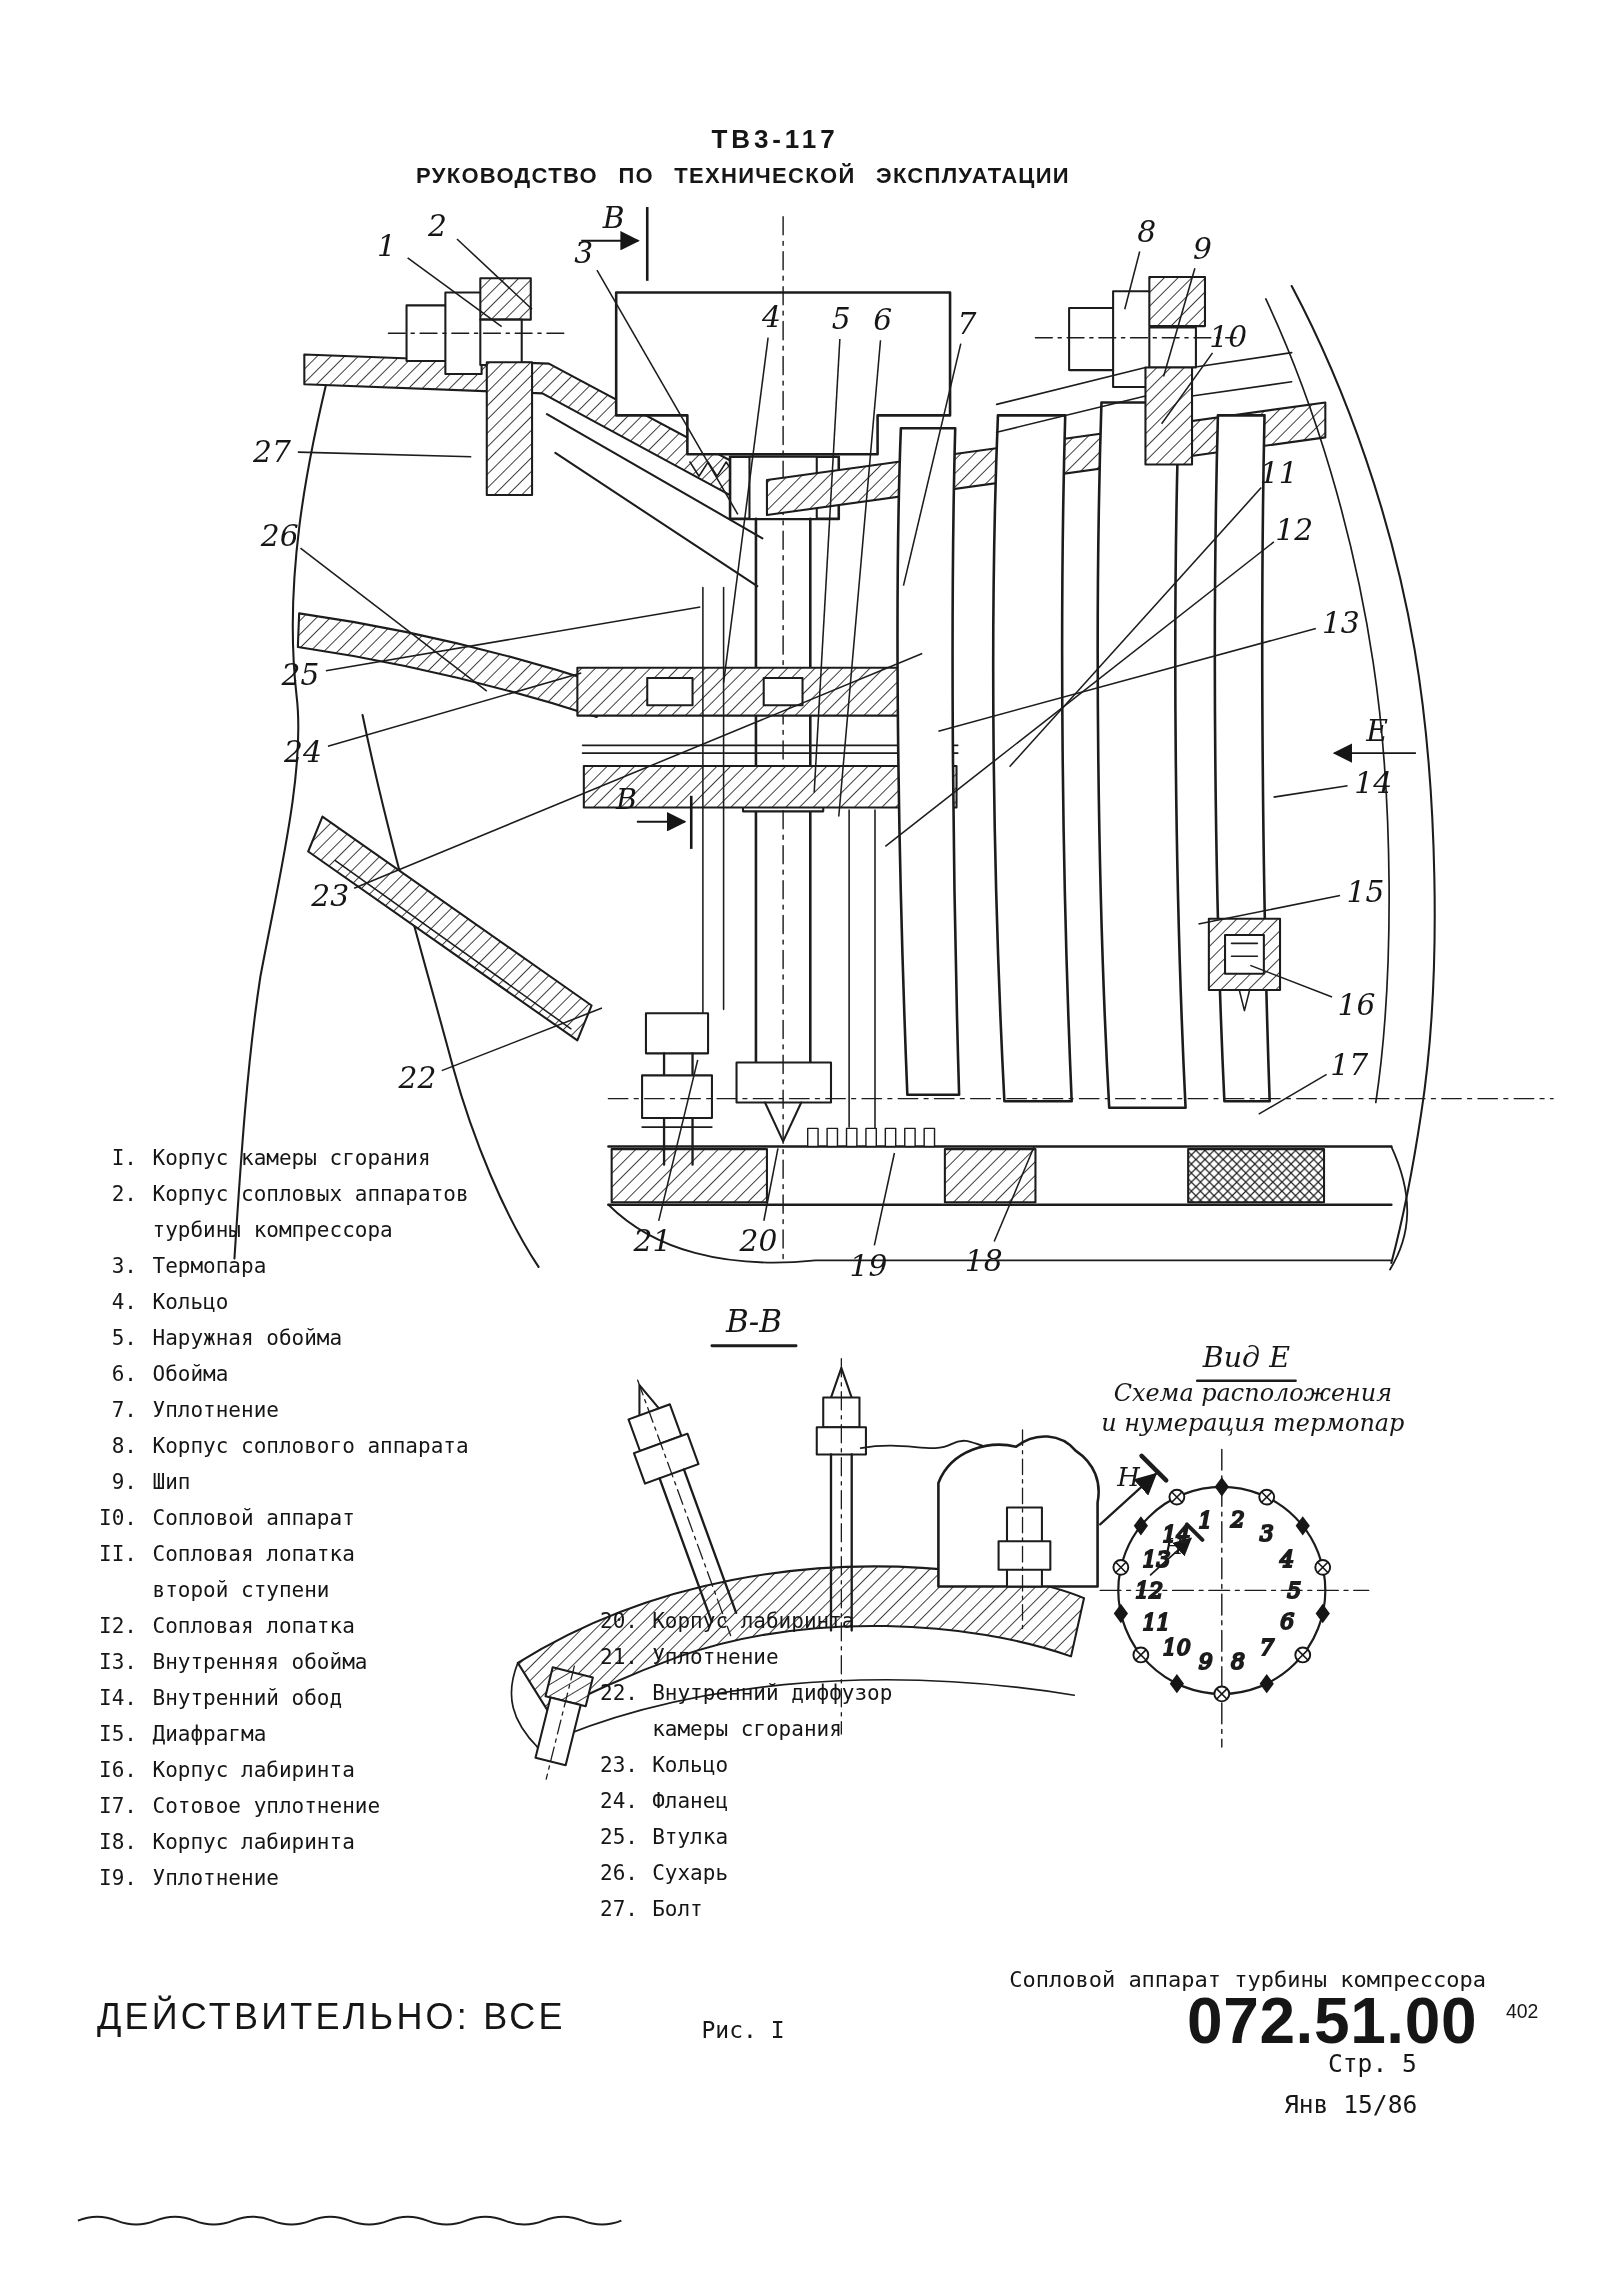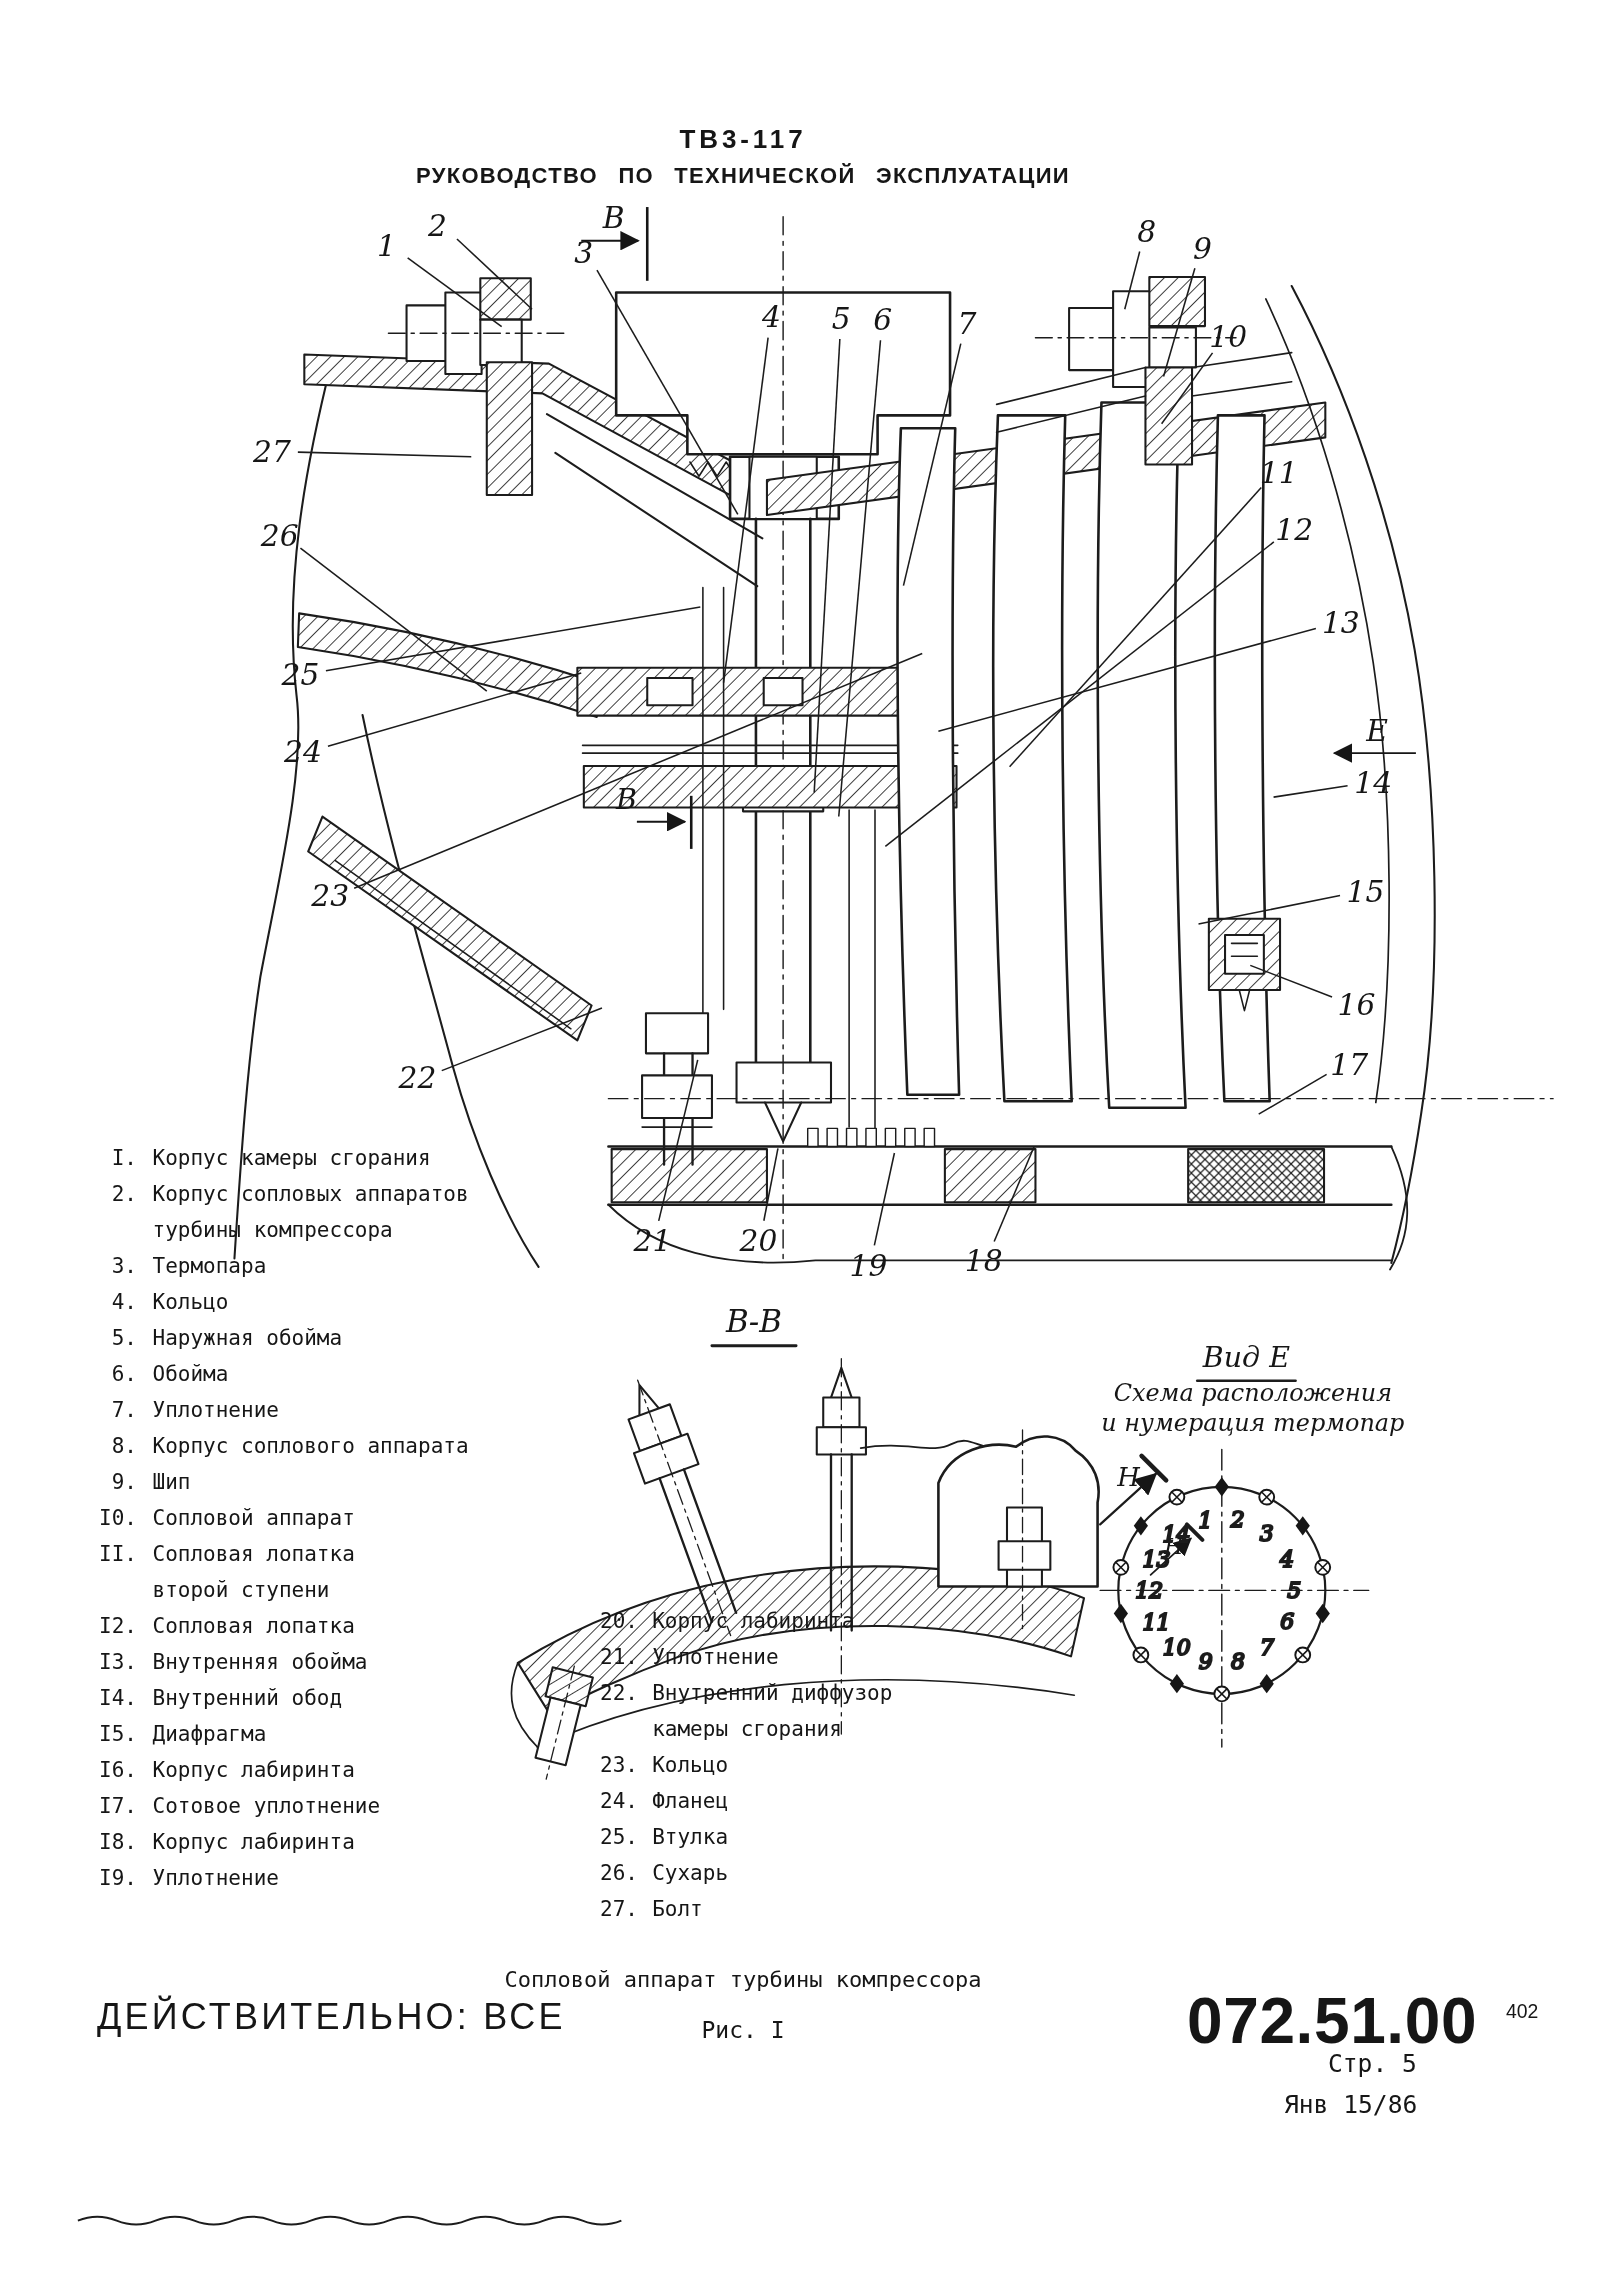--- a/index.html
+++ b/index.html
@@ -1,34 +1,34 @@
 <!DOCTYPE html>
 <html style="font-size:10.4px"><head>
 <meta charset="utf-8">
 <style>
   html,body{margin:0;padding:0;background:#e8e8e4;}
   #page{position:relative;width:1618px;height:2284px;background:#ffffff;overflow:hidden;
         font-family:"DejaVu Sans Mono","Liberation Mono",monospace;color:#161616;}
   .abs{position:absolute;}
   .ctr{left:0;width:1486px;text-align:center;}
   .hdr{font-family:"Liberation Sans",sans-serif;font-weight:bold;white-space:nowrap;}
-  #hdr-model{top:124px;font-size:26px;letter-spacing:3.9px;}
+  #hdr-model{top:124px;font-size:26px;letter-spacing:3.9px;margin-left:32px;}
   #hdr-title{top:163px;font-size:22px;letter-spacing:1.3px;word-spacing:13px;}
   svg{position:absolute;left:0;top:0;}
   
   .plist{position:absolute;}
   #plist-col1{left:65px;top:1140px;}
   #plist-col2{left:573px;top:1603px;}
   .plist-row{height:36px;line-height:36px;white-space:nowrap;font-size:21px;}
   .plist-num{display:inline-block;width:72px;text-align:right;margin-right:15.5px;}
   #plist-col2 .plist-num{width:65px;margin-right:14.2px;}
   
   #f-validity{left:97px;top:1996px;font-family:"Liberation Sans",sans-serif;
               font-size:36px;letter-spacing:3.2px;white-space:nowrap;}
-  #f-caption{top:1967px;font-size:22px;}
+  #f-caption{top:1967px;font-size:22px;text-align:right;}
   #f-figure{top:2017px;font-size:23px;}
   #f-docnum{left:1187px;top:1984px;font-family:"Liberation Sans",sans-serif;font-weight:bold;
             font-size:64px;letter-spacing:0.6px;}
   #f-page{left:1328px;top:2049px;font-size:24.6px;}
   #f-date{left:1284px;top:2090px;font-size:24.6px;}
   #f-mark{left:1506px;top:2000px;font-family:"Liberation Sans",sans-serif;font-size:19.4px;}
 </style>
 </head>
 <body>
 

